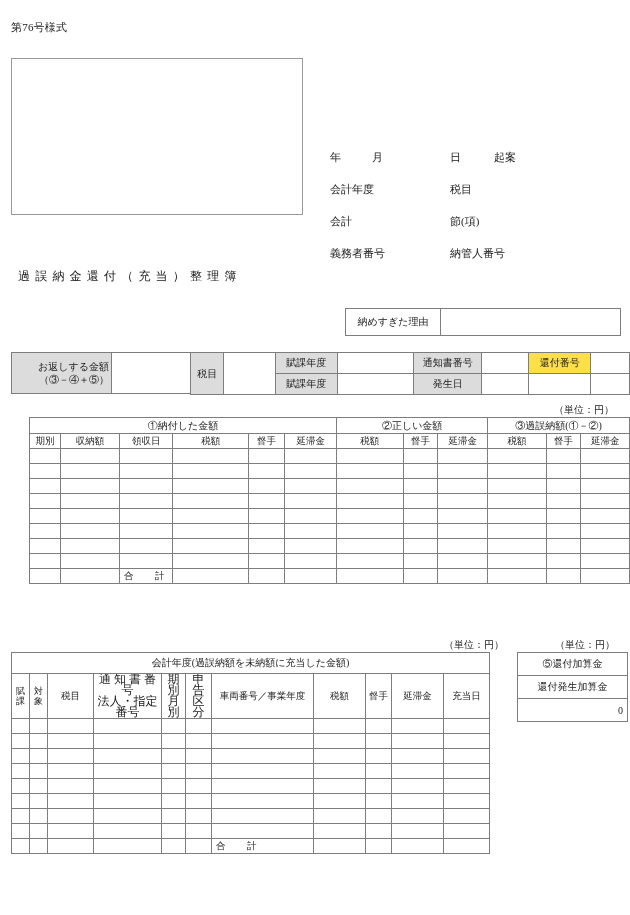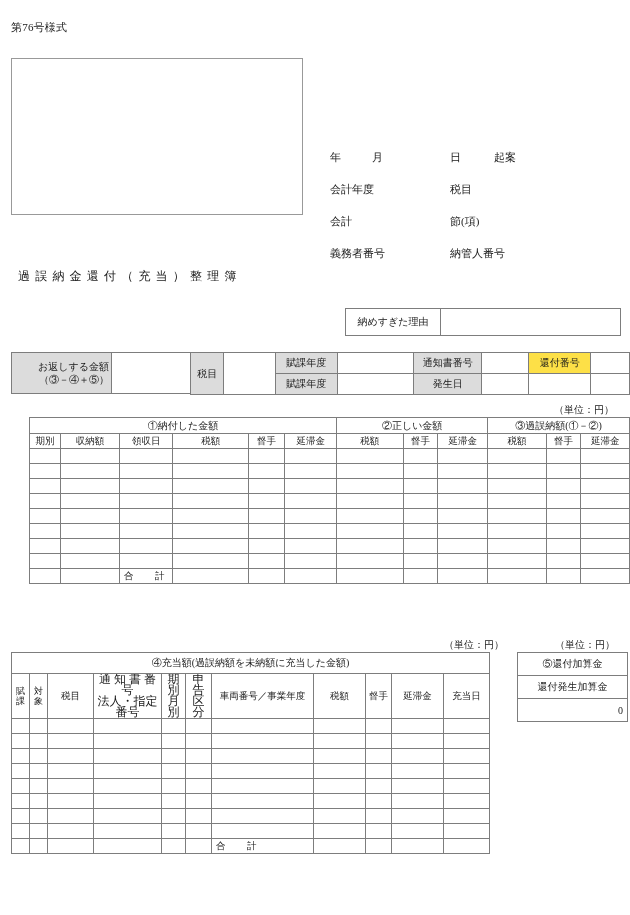--- a/index.html
+++ b/index.html
@@ -397,21 +397,21 @@
       <col style="width:24px">
       <col style="width:26px">
     <col style="width:102px">
       <col style="width:52px">
       <col style="width:26px">
     <col style="width:52px">
       <col style="width:46px">
   </colgroup>
   <tbody>
       <tr>
-    <td class="hdr group" colspan="11">④充当額(過誤納額を未納額に充当した金額)</td>
+    <td class="hdr group" colspan="11">会計年度(過誤納額を未納額に充当した金額)</td>
   </tr>
   <tr>
     <td class="hdr vert">
       <span>賦課</span>
     </td>
     <td class="hdr vert">
       <span>対象</span>
     </td>
     <td class="hdr">税目</td>
     <td class="hdr two-line">

